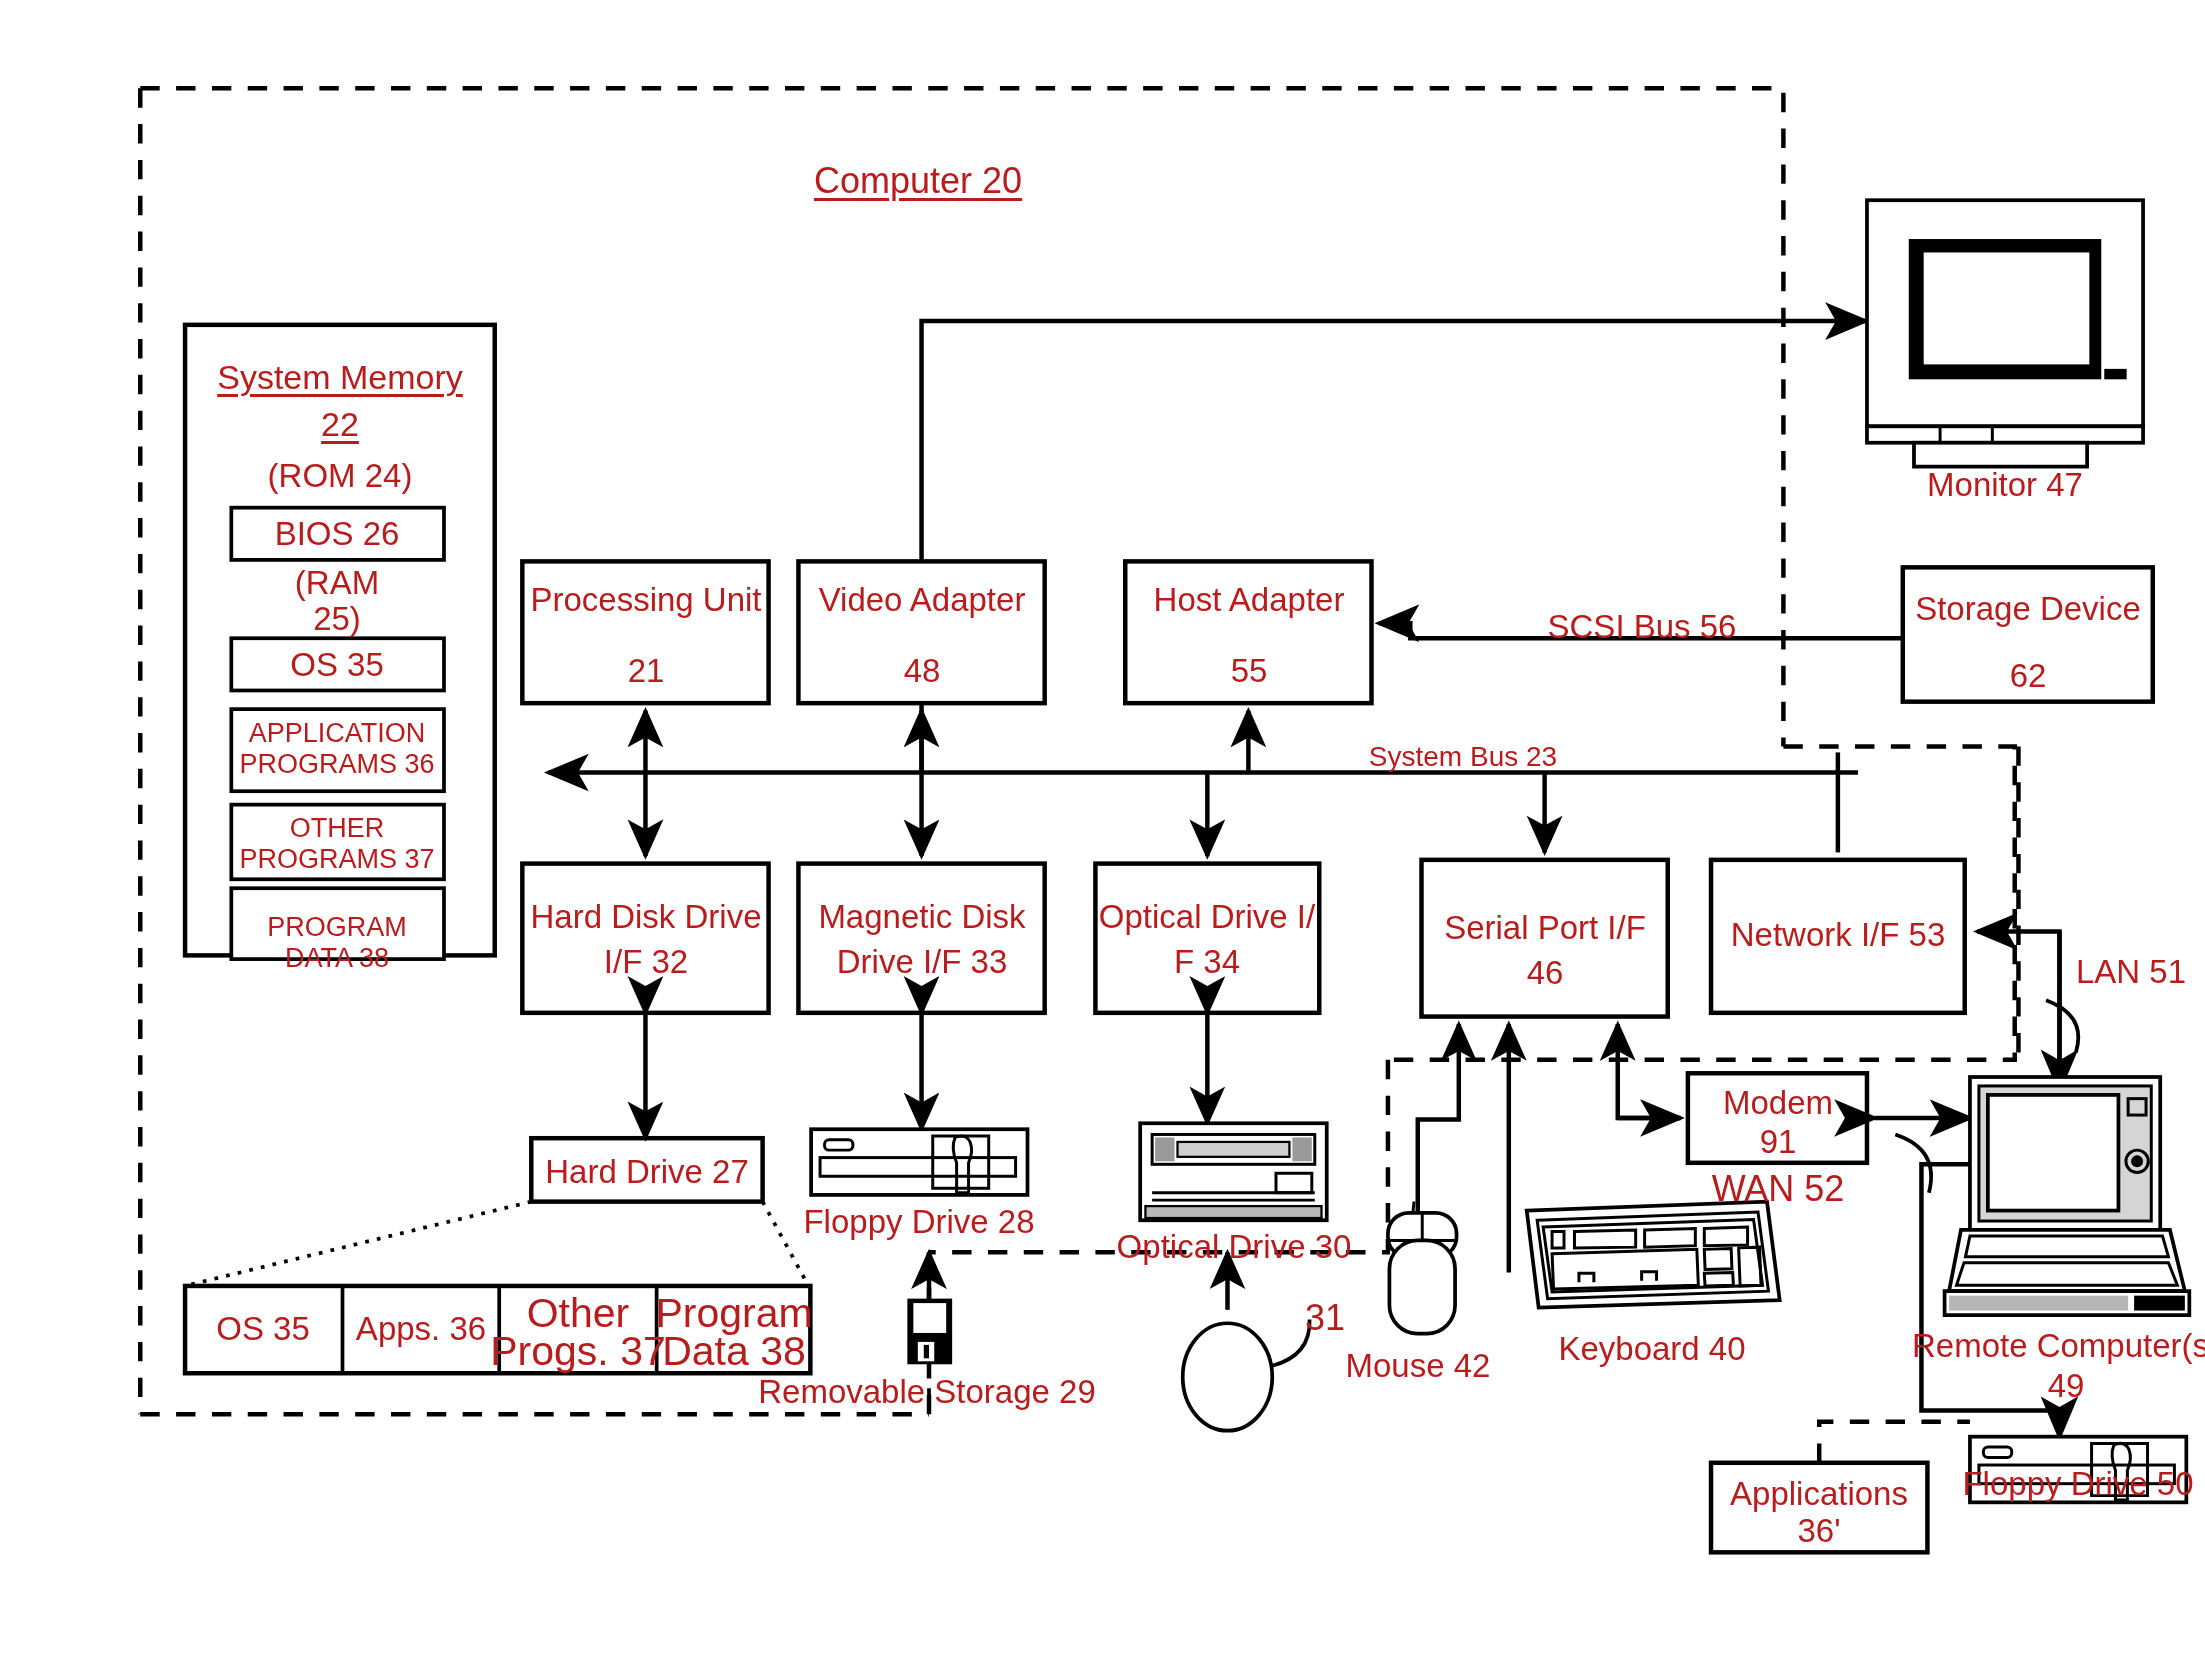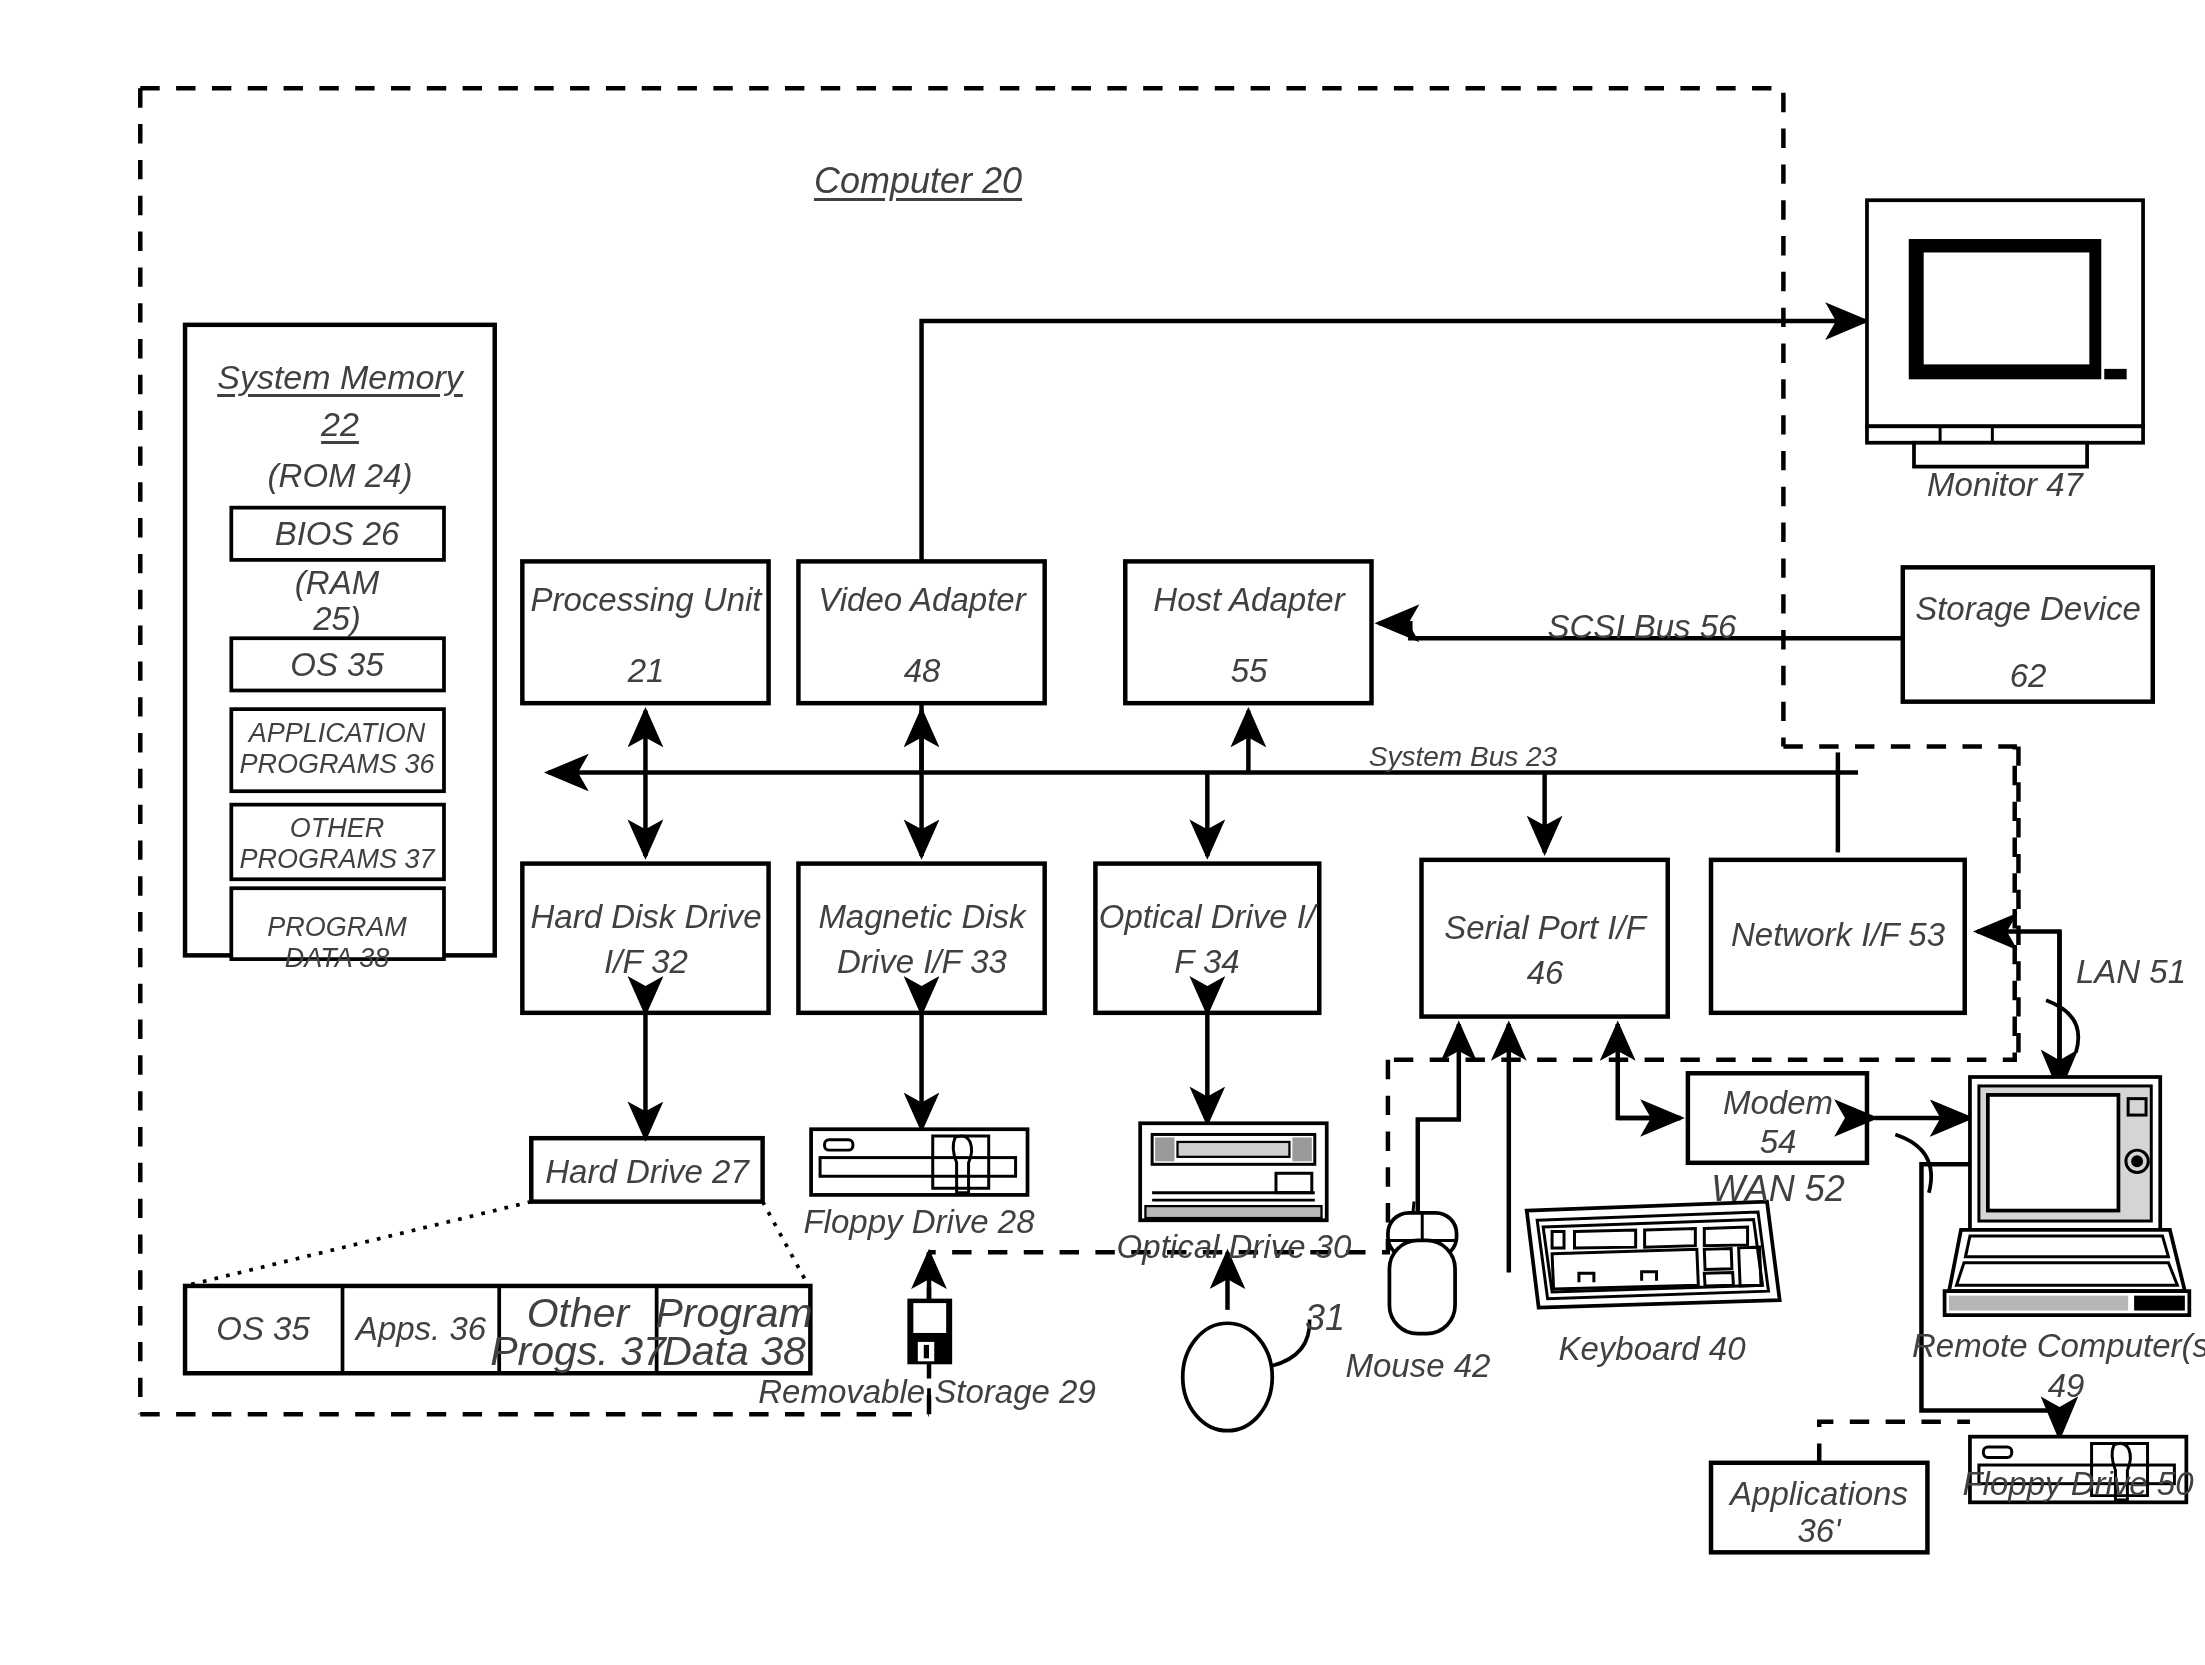--- a/index.html
+++ b/index.html
@@ -12,22 +12,22 @@
   .ln{stroke:#000;stroke-width:6;fill:none;}
   .ln-thin{stroke:#000;stroke-width:5;fill:none;}
   .dsh{stroke:#000;stroke-width:6;fill:none;stroke-dasharray:26 22;}
   .dsh-fine{stroke:#000;stroke-width:5;fill:none;stroke-dasharray:10 14;}
   .dot{stroke:#000;stroke-width:5;fill:none;stroke-dasharray:5 11;}
   .icofill{fill:#000;stroke:none;}
   .icoline{fill:none;stroke:#000;stroke-width:4;}
   .icobox{fill:#fff;stroke:#000;stroke-width:5;}
 
   .lbl{position:absolute;text-align:center;line-height:1.16;
-       font-family:"Liberation Sans", sans-serif;color:#404040;
-       white-space:nowrap;font-style:italic;}
+       font-family:"Liberation Sans", sans-serif;color:#b91c1c;
+       white-space:nowrap;}
   .c{transform:translateX(-50%);}
   .t36{font-size:27px;}
   .t38{font-size:28px;}
   .t41{font-size:41px;}
   .t44{font-size:33px;}
   .t46{font-size:34px;}
   .t48{font-size:36px;}
   .wrap{white-space:normal;}
   .u{text-decoration:underline;text-underline-offset:4.5px;}
 </style>
@@ -272,21 +272,21 @@
 <div class="lbl c t44" style="left:1207px;top:943px;">F 34</div>
 
 <div class="lbl c t44" style="left:1545px;top:909px;">Serial Port I/F</div>
 <div class="lbl c t44" style="left:1545px;top:954px;">46</div>
 
 <div class="lbl c t44" style="left:1838px;top:916px;">Network I/F 53</div>
 
 <div class="lbl c t44" style="left:2131px;top:953px;">LAN 51</div>
 
 <div class="lbl c t44" style="left:1778px;top:1084px;">Modem</div>
-<div class="lbl c t44" style="left:1778px;top:1123px;">54</div>
+<div class="lbl c t44" style="left:1778px;top:1123px;">91</div>
 <div class="lbl c t48" style="left:1778px;top:1168px;">WAN 52</div>
 
 <div class="lbl c t44" style="left:647px;top:1153px;">Hard Drive 27</div>
 
 <div class="lbl c t44" style="left:263px;top:1310px;">OS 35</div>
 <div class="lbl c t44" style="left:421px;top:1310px;">Apps. 36</div>
 <div class="lbl c t41" style="left:578px;top:1290px;">Other</div>
 <div class="lbl c t41" style="left:578px;top:1328px;">Progs. 37</div>
 <div class="lbl c t41" style="left:734px;top:1290px;">Program</div>
 <div class="lbl c t41" style="left:734px;top:1328px;">Data 38</div>

